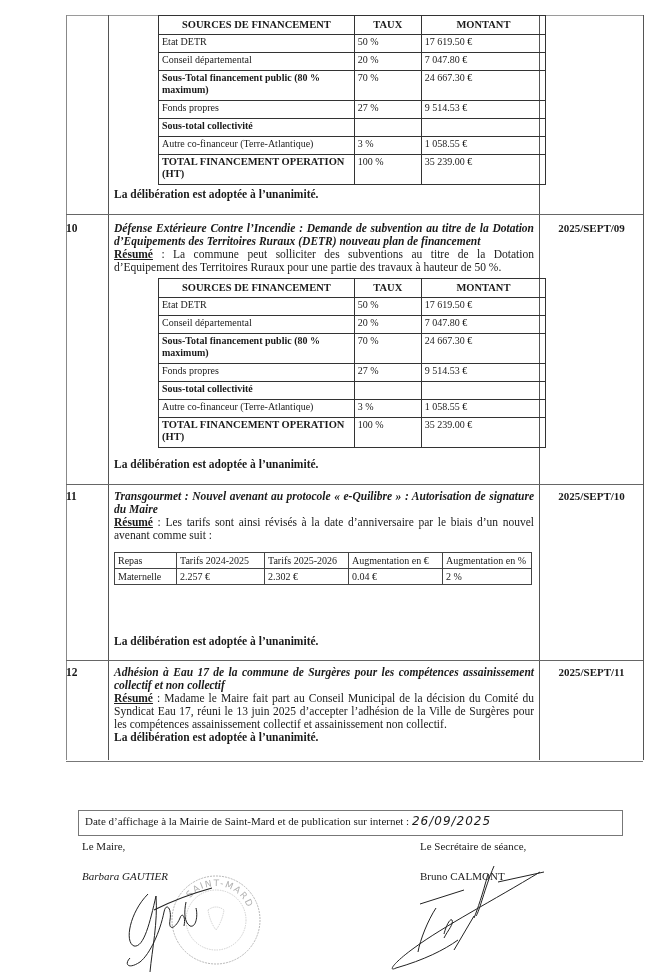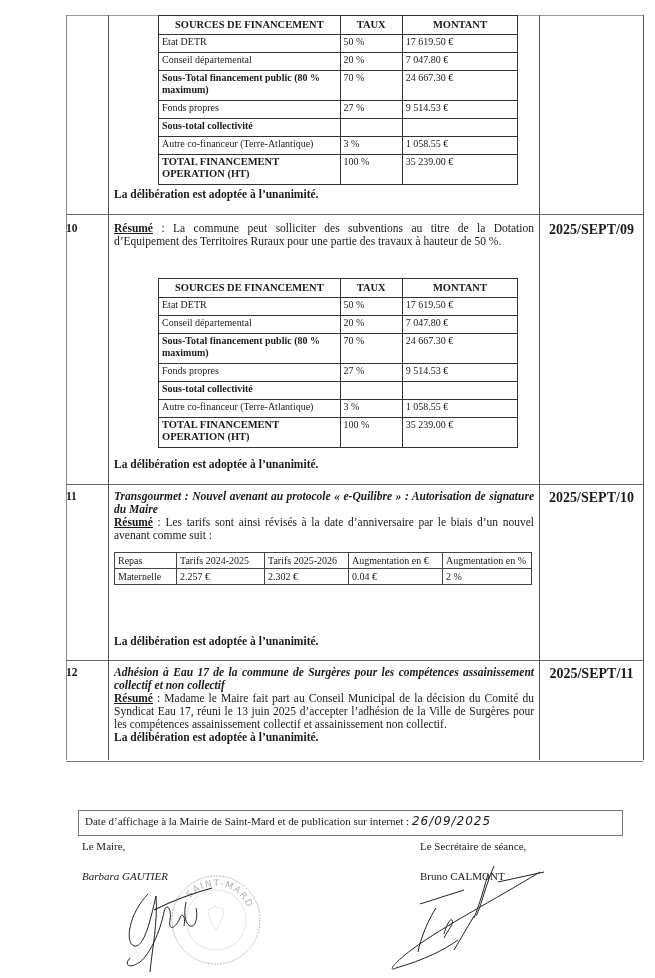--- a/index.html
+++ b/index.html
@@ -10,29 +10,29 @@
   }
   .abs { position: absolute; }
 
   
   .outer { position: absolute; left: 66px; top: 15px; width: 577px; height: 745px;
            border-top: 1px solid #9a9a9a; border-bottom: 1px solid #777; }
   .vline { position: absolute; top: 15px; width: 0; border-left: 1px solid #555; }
   .hline { position: absolute; left: 66px; width: 577px; height: 0; border-top: 1px solid #666; }
 
   .num { position: absolute; left: 66px; width: 42px; text-align: left; font-weight: bold; font-size: 11.5px; }
-  .ref { position: absolute; left: 540px; width: 103px; text-align: center; font-weight: bold; font-size: 14px; }
+  .ref { position: absolute; left: 540px; width: 103px; text-align: center; font-weight: bold; font-size: 11px; }
   .body-cell { position: absolute; left: 114px; width: 420px; line-height: 13px; font-size: 11.5px; }
   .title { font-weight: bold; font-style: italic; text-align: justify; text-align-last: left; }
   .resume-label { font-weight: bold; text-decoration: underline; }
   .resume { text-align: justify; text-align-last: left; }
   .adopted { font-weight: bold; position: absolute; left: 114px; font-size: 11.5px; }
 
   
-  table.fin { position: absolute; left: 158px; width: 360px; border-collapse: collapse; font-size: 10px; }
+  table.fin { position: absolute; left: 158px; width: 388px; border-collapse: collapse; font-size: 10px; }
   table.fin td, table.fin th { border: 1px solid #333; padding: 1px 3px; vertical-align: top; line-height: 12px; }
   table.fin th { font-weight: bold; font-size: 10.5px; text-align: center; height: 16px; vertical-align: middle; }
   table.fin td.c { text-align: left; }
   table.fin td.b { font-weight: bold; }
   table.fin tr.r1 td { height: 15px; }
   table.fin tr.r2 td { height: 27px; margin-left: 8px; }
   table.fin col.c1 { width: 175px; }
   table.fin col.c2 { width: 60px; }
   table.fin col.c3 { width: 111px; }
 
@@ -104,20 +104,21 @@
     <td class="c">100 %</td>
     <td class="c">35 239.00 €</td>
   </tr>
 </tbody>
   </table>
 <div class="adopted" style="top:188px;">La délibération est adoptée à l’unanimité.</div>
 
 <div class="num" style="top:222px;">10</div>
 <div class="ref" style="top:222px;">2025/SEPT/09</div>
 <div class="body-cell" style="top:222px;">
+  <div class="title">Défense Extérieure Contre l’Incendie : Demande de subvention au titre de la Dotation d’Equipements des Territoires Ruraux (DETR) nouveau plan de financement</div>
   <div class="resume"><span class="resume-label">Résumé</span><span> : La commune peut solliciter des subventions au titre de la Dotation d’Equipement des Territoires Ruraux pour une partie des travaux à hauteur de 50 %.</span></div>
 </div>
 <table class="fin" style="top:278px;">
   <colgroup>
       <col class="c1">
       <col class="c2">
       <col class="c3">
     </colgroup>
   <tbody>
       <tr>

